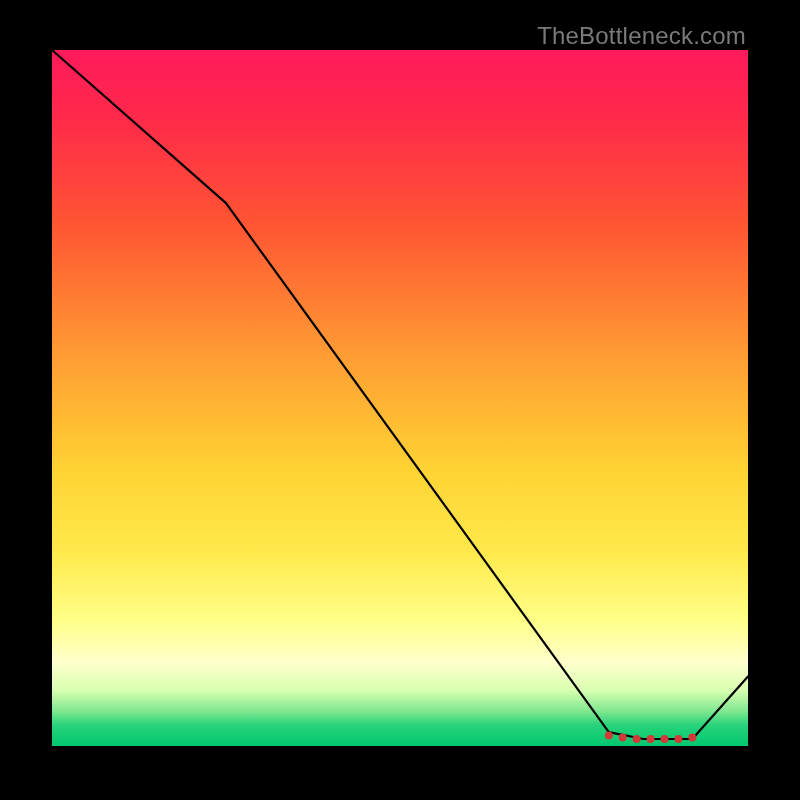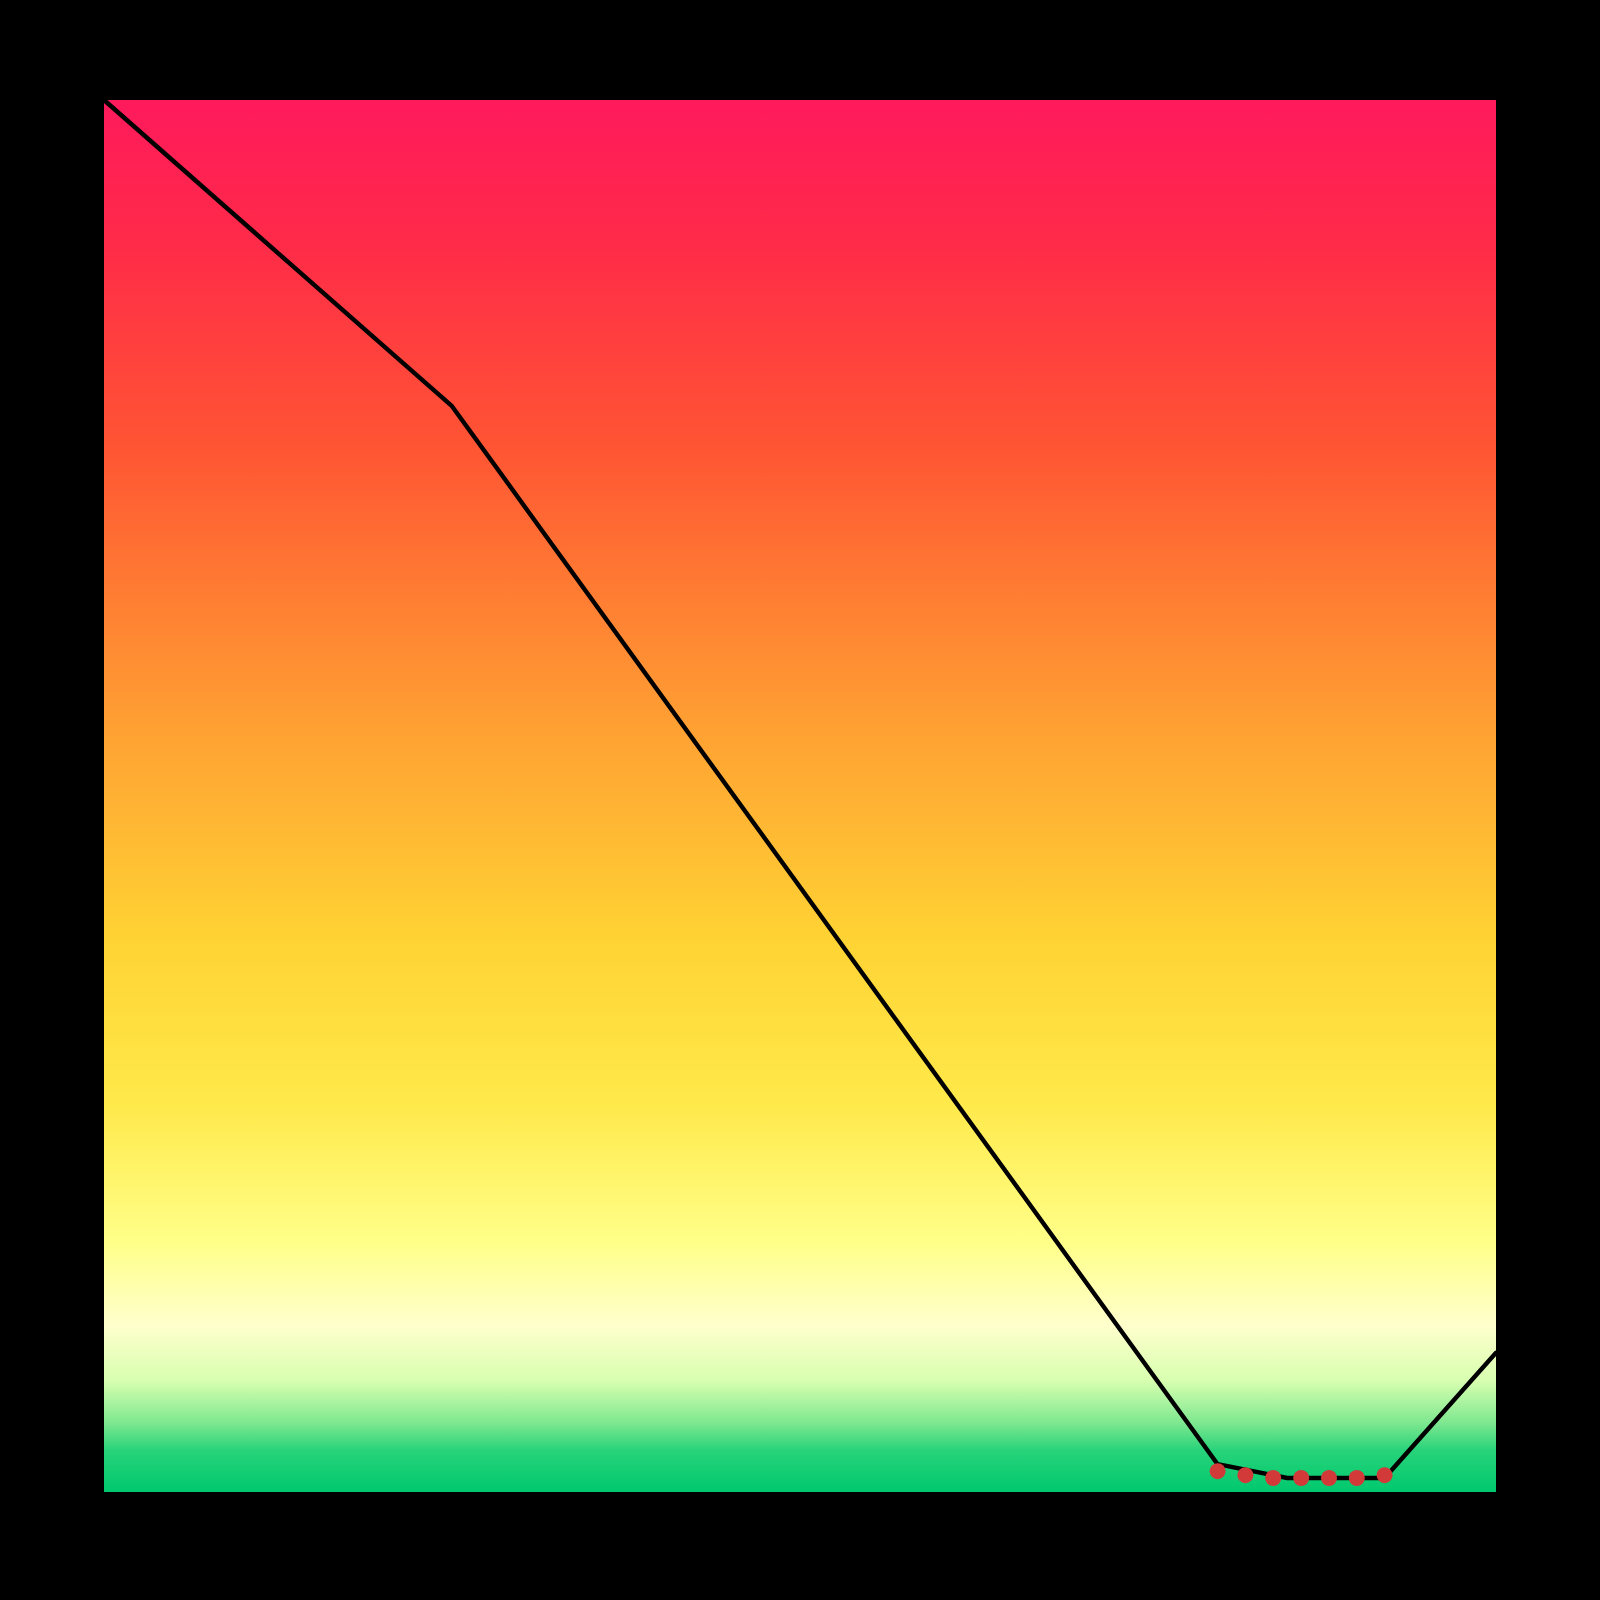--- a/index.html
+++ b/index.html
@@ -56,20 +56,21 @@
     width: 696px;
     height: 696px;
     overflow: visible;
   }
 </style>
 </head>
 <body>
 
 <div class="frame">
 
+  <div class="watermark">TheBottleneck.com</div>
 
   <div class="plot"></div>
 
   <svg class="overlay" viewBox="0 0 696 696">
     <g>
       <polyline id="curve-poly" fill="none" stroke="#000" stroke-width="2.2" stroke-linejoin="round" stroke-linecap="round" points="0.0,0.0 174.0,153.1 556.8,682.1 591.6,689.0 640.3,689.0 696.0,626.4"></polyline>
     </g>
     <g id="marker-group">
         <circle cx="556.8" cy="685.6" r="4" fill="#d23a3a"></circle>
         <circle cx="570.7" cy="687.6" r="4" fill="#d23a3a"></circle>

